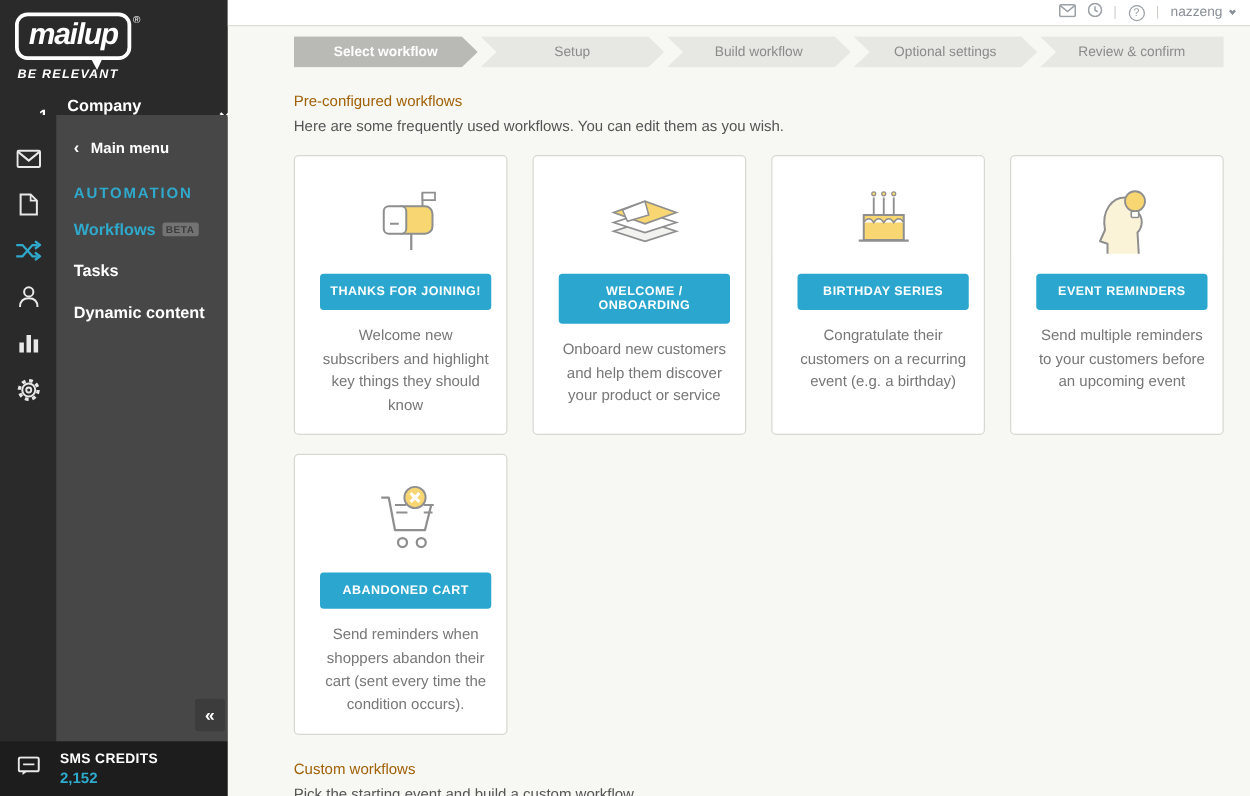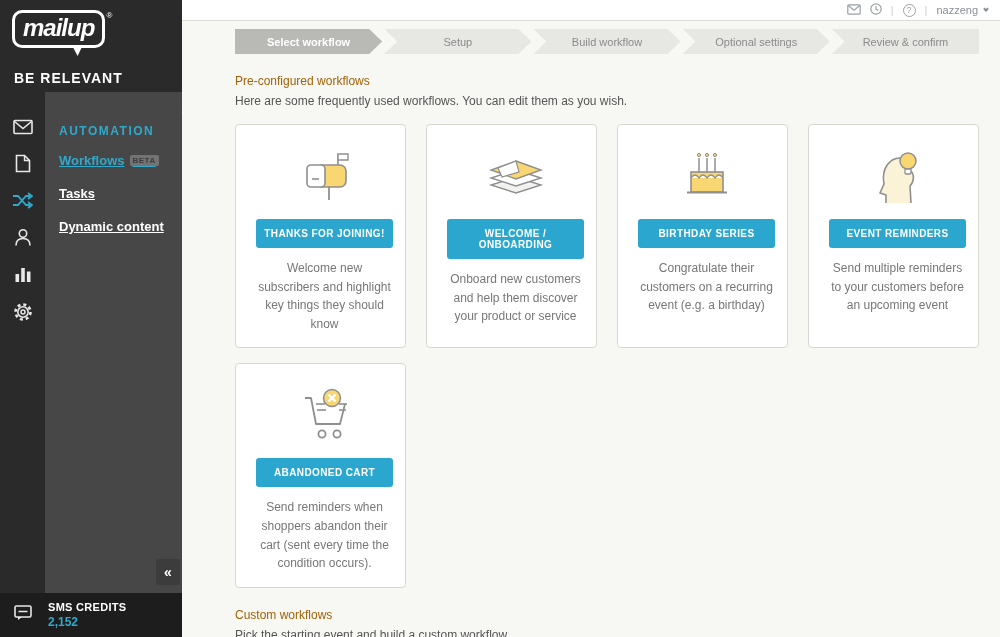--- a/index.html
+++ b/index.html
@@ -15,34 +15,34 @@
   .sb-header { height:92px; background:#2a2a2a; padding:10px 0 0 12px; position:relative; }
   .logo-wrap { position:relative; width:120px; cursor:pointer; }
   .logo-bubble {
     display:inline-block; border:3px solid #fff; border-radius:10px;
     padding:1px 8px 3px 8px; position:relative;
   }
   .logo-text { font-style:italic; font-weight:bold; font-size:24px; color:#fff; letter-spacing:-1px; }
   .logo-reg { position:absolute; top:-2px; right:-10px; color:#fff; font-size:8px; }
   .logo-tail { position:absolute; left:58px; top:36px; width:0; height:0;
     border-left:10px solid transparent; border-top:10px solid #fff; transform:skewX(-25deg); }
-  .logo-tagline { display:block; color:#fff; font-weight:bold; font-size:14px; letter-spacing:1px; margin:22px 0 0 2px; }
+  .logo-tagline { display:block; color:#fff; font-style:italic; font-weight:bold; font-size:10px; letter-spacing:1px; margin:6px 0 0 2px; }
   .company-row { display:flex; align-items:center; color:#fff; font-size:13px; font-weight:bold; padding:12px 0 0 8px; cursor:pointer; }
   .company-num { width:34px; text-align:center; }
   .company-name { margin-left:4px; }
   .chev { display:inline-block; width:6px; height:6px; border-right:2px solid currentColor; border-bottom:2px solid currentColor; transform:rotate(45deg); margin:-3px 0 0 10px; }
   .sb-body { flex:1; display:flex; position:relative; }
   .rail { width:45px; background:#2a2a2a; display:flex; flex-direction:column; align-items:center; padding-top:16px; }
   .rail-item { width:45px; height:37px; display:flex; align-items:center; justify-content:center; cursor:pointer; }
   .rail-item svg { display:block; }
   .submenu { flex:1; background:#474747; padding-top:14px; position:relative; }
   .back-row { color:#fff; font-size:12px; font-weight:bold; padding:4px 14px; cursor:pointer; }
   .back-arrow { font-size:13px; margin-right:6px; }
   .section-label { color:#2fa9cc; font-size:12px; font-weight:bold; letter-spacing:1.5px; padding:18px 14px 6px 14px; }
-  .menu-item { font-size:13px; font-weight:bold; color:#fff; padding:9px 14px; cursor:pointer;text-decoration:underline; }
+  .menu-item { font-size:13px; font-weight:bold; color:#fff; padding:9px 14px; cursor:pointer; }
   .menu-item.active { color:#2fa9cc; }
   .beta-badge { background:#737373; color:#3c3c3c; font-size:8px; font-weight:bold; border-radius:2px; padding:1px 3px; margin-left:5px; vertical-align:2px; letter-spacing:.5px; }
   .collapse-btn { position:absolute; right:2px; bottom:8px; width:24px; height:26px; background:#3c3c3c; border-radius:3px; color:#fff; font-size:14px; font-weight:bold; display:flex; align-items:center; justify-content:center; cursor:pointer; }
   .sb-footer { height:44px; background:#1d1d1d; display:flex; align-items:center; padding-left:14px; }
   .sms-icon { margin-right:16px; }
   .sms-label { color:#fff; font-size:11px; font-weight:bold; letter-spacing:.3px; }
   .sms-value { color:#2fa9cc; font-size:12px; font-weight:bold; margin-top:2px; }
   
   .main { flex:1; display:flex; flex-direction:column; min-width:0; }
   .topbar { height:21px; background:#fff; border-bottom:1px solid #ddddd8; display:flex; align-items:center; justify-content:flex-end; padding-right:12px; gap:9px; color:#8a8f98; }
@@ -137,20 +137,24 @@
           <svg width="20" height="20" viewBox="0 0 20 20">
               <circle cx="10" cy="10" r="7.5" fill="none" stroke="#e8e8e8" stroke-width="2.6" stroke-dasharray="3 2.9"></circle>
               <circle cx="10" cy="10" r="5.2" fill="none" stroke="#e8e8e8" stroke-width="1.6"></circle>
               <circle cx="10" cy="10" r="2" fill="none" stroke="#e8e8e8" stroke-width="1.5"></circle>
             </svg>
         </span>
       </div>
     </div>
 
     <div class="submenu">
+      <div class="back-row">
+        <span class="back-arrow">‹</span>
+        <span>Main menu</span>
+      </div>
       <div class="section-label">AUTOMATION</div>
       <div class="menu-item active">
         <span>Workflows</span><span class="beta-badge">BETA</span>
       </div>
       <div class="menu-item">
         <span>Tasks</span>
       </div>
       <div class="menu-item">
         <span>Dynamic content</span>
       </div>

